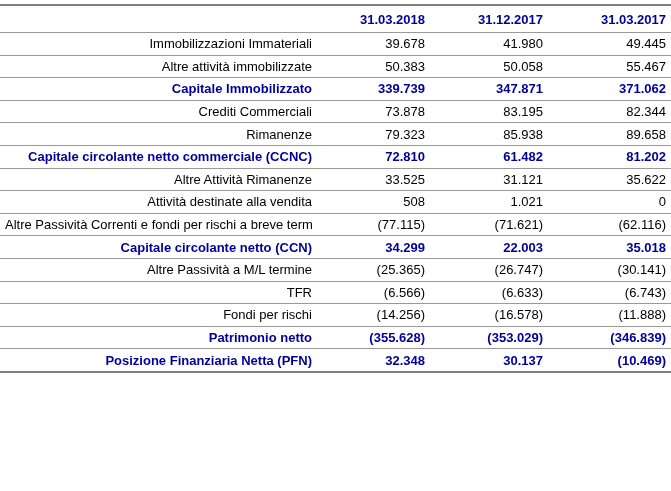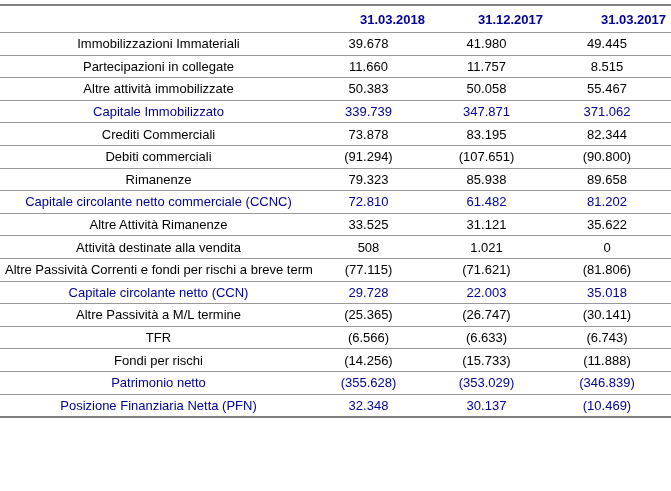--- a/index.html
+++ b/index.html
@@ -41,26 +41,26 @@
   thead th.num { text-align: right; padding-right: 5px; }
 
   tbody td {
     height: 21.6px;
     padding: 0;
     border-bottom: 1px solid #999999;
     vertical-align: middle;
     white-space: nowrap;
     overflow: hidden;
   }
-  td.label { text-align: center; padding-left: 5px; }
-  td.num   { text-align: center; padding-right: 5px; }
+  td.label { text-align: right; padding-left: 5px; }
+  td.num   { text-align: right; padding-right: 5px; }
 
   tr.emph td {
     color: #000099;
-    font-weight: normal;
+    font-weight: bold;
   }
 </style>
 </head>
 <body>
 
 <div class="page">
   <table class="balance">
     <colgroup>
       <col class="c-label">
       <col class="c-num1">
@@ -76,48 +76,36 @@
       </tr>
     </thead>
     <tbody>
         <tr>
           <td class="label">Immobilizzazioni Immateriali</td>
           <td class="num">39.678</td>
           <td class="num">41.980</td>
           <td class="num">49.445</td>
         </tr>
         <tr>
-          <td class="label">Partecipazioni in collegate</td>
-          <td class="num">11.660</td>
-          <td class="num">11.757</td>
-          <td class="num">8.515</td>
-        </tr>
-        <tr>
           <td class="label">Altre attività immobilizzate</td>
           <td class="num">50.383</td>
           <td class="num">50.058</td>
           <td class="num">55.467</td>
         </tr>
         <tr class="emph">
           <td class="label">Capitale Immobilizzato</td>
           <td class="num">339.739</td>
           <td class="num">347.871</td>
           <td class="num">371.062</td>
         </tr>
         <tr>
           <td class="label">Crediti Commerciali</td>
           <td class="num">73.878</td>
           <td class="num">83.195</td>
           <td class="num">82.344</td>
-        </tr>
-        <tr>
-          <td class="label">Debiti commerciali</td>
-          <td class="num">(91.294)</td>
-          <td class="num">(107.651)</td>
-          <td class="num">(90.800)</td>
         </tr>
         <tr>
           <td class="label">Rimanenze</td>
           <td class="num">79.323</td>
           <td class="num">85.938</td>
           <td class="num">89.658</td>
         </tr>
         <tr class="emph">
           <td class="label">Capitale circolante netto commerciale (CCNC)</td>
           <td class="num">72.810</td>
@@ -133,44 +121,44 @@
         <tr>
           <td class="label">Attività destinate alla vendita</td>
           <td class="num">508</td>
           <td class="num">1.021</td>
           <td class="num">0</td>
         </tr>
         <tr>
           <td class="label">Altre Passività Correnti e fondi per rischi a breve termine</td>
           <td class="num">(77.115)</td>
           <td class="num">(71.621)</td>
-          <td class="num">(81.806)</td>
+          <td class="num">(62.116)</td>
         </tr>
         <tr class="emph">
           <td class="label">Capitale circolante netto (CCN)</td>
-          <td class="num">29.728</td>
+          <td class="num">34.299</td>
           <td class="num">22.003</td>
           <td class="num">35.018</td>
         </tr>
         <tr>
           <td class="label">Altre Passività a M/L termine</td>
           <td class="num">(25.365)</td>
           <td class="num">(26.747)</td>
           <td class="num">(30.141)</td>
         </tr>
         <tr>
           <td class="label">TFR</td>
           <td class="num">(6.566)</td>
           <td class="num">(6.633)</td>
           <td class="num">(6.743)</td>
         </tr>
         <tr>
           <td class="label">Fondi per rischi</td>
           <td class="num">(14.256)</td>
-          <td class="num">(15.733)</td>
+          <td class="num">(16.578)</td>
           <td class="num">(11.888)</td>
         </tr>
         <tr class="emph">
           <td class="label">Patrimonio netto</td>
           <td class="num">(355.628)</td>
           <td class="num">(353.029)</td>
           <td class="num">(346.839)</td>
         </tr>
         <tr class="emph">
           <td class="label">Posizione Finanziaria Netta (PFN)</td>

